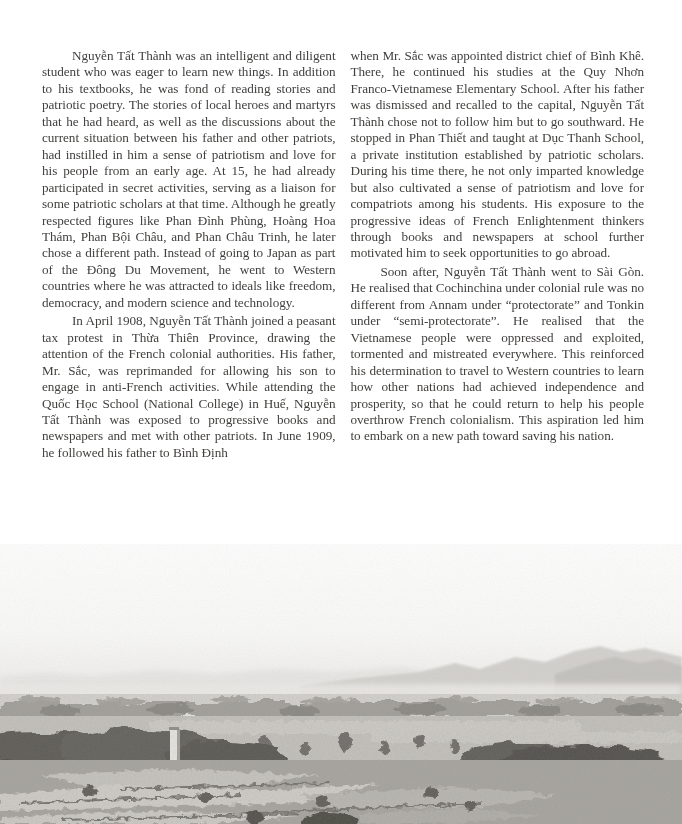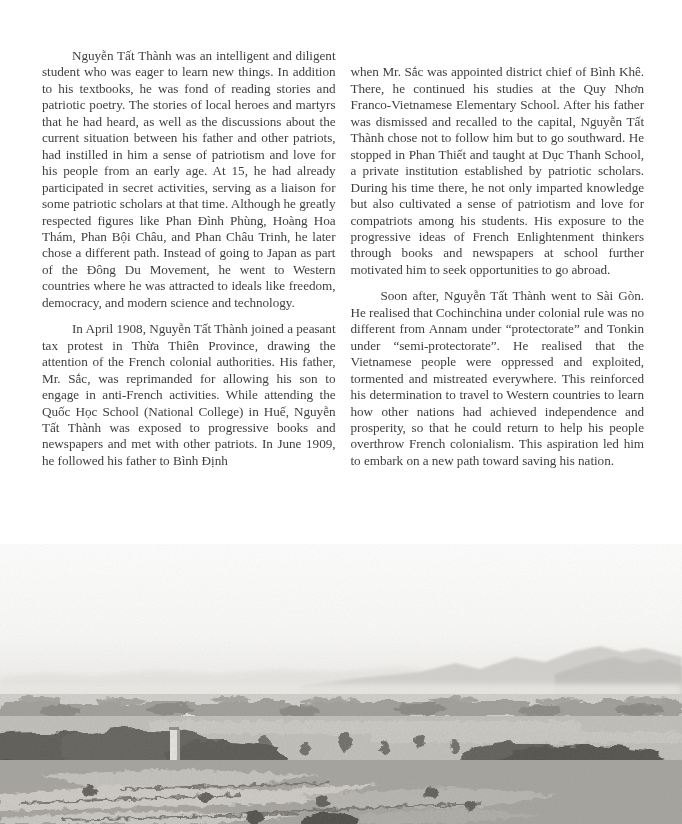--- a/index.html
+++ b/index.html
@@ -4,31 +4,31 @@
 <style>
   html,body{margin:0;padding:0;}
   body{
     width:682px;height:824px;position:relative;overflow:hidden;
     background:var(--page-bg,#ffffff);
     font-family:"Liberation Serif","DejaVu Serif",serif;
   }
   .page{position:absolute;inset:0;}
   .text-columns{
     position:absolute;left:42px;top:48px;width:602px;
-    display:flex;gap:15px;align-items:flex-end;
+    display:flex;gap:15px;
   }
   .col{
     flex:1 1 0;min-width:0;
     text-align:justify;text-justify:inter-word;
     font-size:13.2px;line-height:16.45px;
     color:var(--text-color,#403f3d);
     letter-spacing:-0.05px;
   }
   .para{margin:0;}
-  .para + .para{margin-top:10px;}
+  .para + .para{margin-top:2px;}
   .para.indent{text-indent:30px;}
   .photo{
     position:absolute;left:0;right:0;bottom:0;height:280px;overflow:hidden;
   }
   .photo svg{display:block;}
 </style>
 </head>
 <body>
 
 <div class="page">

